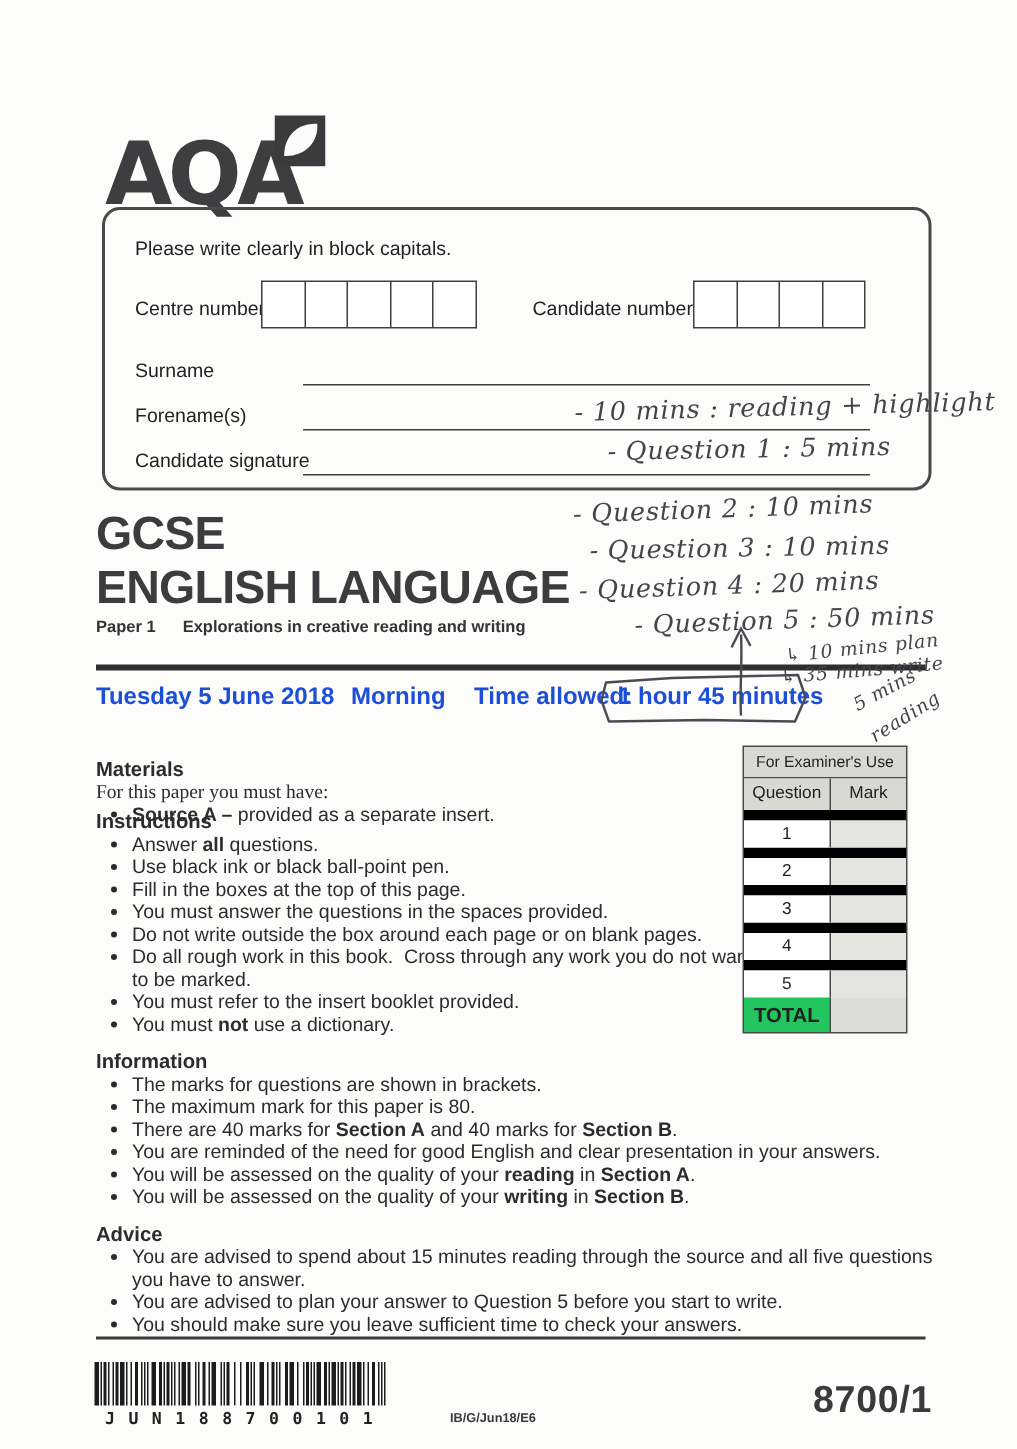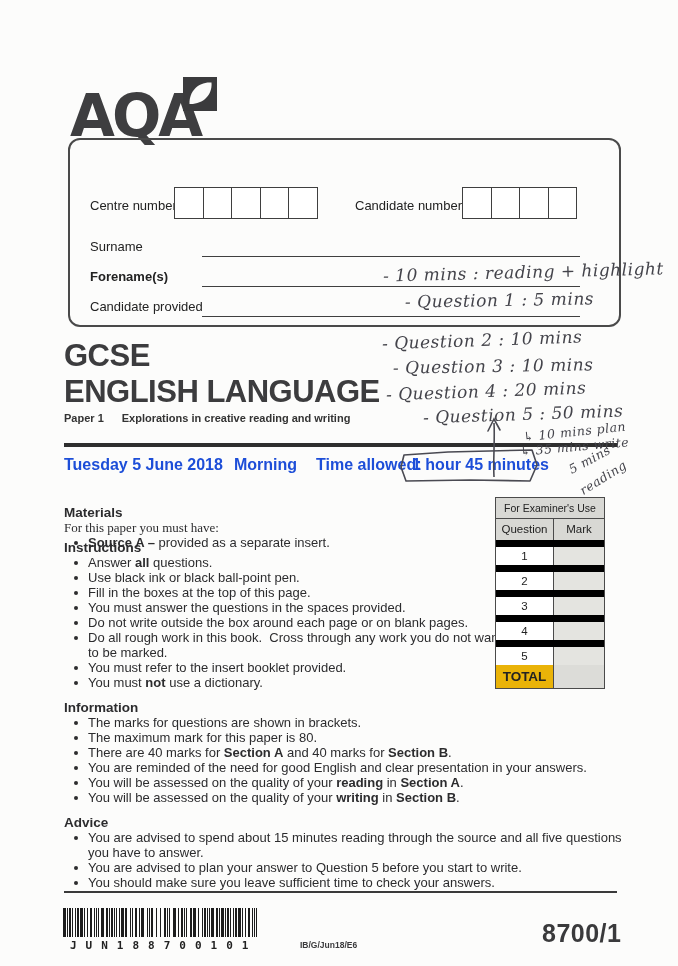--- a/index.html
+++ b/index.html
@@ -43,21 +43,21 @@
   
   .extable{left:495px;top:497px;width:108px;border:1.5px solid #4a4a4a;background:#fff;font-size:11.5px;color:#222;}
   .ex-title{height:20px;line-height:20px;text-align:center;background:#d8d8d4;font-size:10.5px;border-bottom:1px solid #4a4a4a;}
   .ex-row{display:flex;border-bottom:7px solid #000000;}
   .ex-row:last-child{border-bottom:none;}
   .ex-q{width:57px;border-right:1px solid #4a4a4a;text-align:center;}
   .ex-m{flex:1;background:#e4e4e0;}
   .ex-head .ex-q,.ex-head .ex-m{background:#d8d8d4;height:21px;line-height:21px;text-align:center;}
   .ex-body .ex-q{height:18px;line-height:18px;background:#fff;}
   .ex-body .ex-m{height:18px;line-height:18px;text-align:center;}
-  .ex-total .ex-q{height:23px;line-height:23px;font-weight:bold;font-size:13.5px;background:#eab308;}
+  .ex-total .ex-q{height:23px;line-height:23px;font-weight:bold;font-size:13.5px;background:#22c55e;}
   .ex-total .ex-m{background:#dcdcd8;}
   
   .hand{
     font-family:"DejaVu Serif","Liberation Serif",serif;
     font-style:italic;color:#44444b;letter-spacing:.5px;white-space:nowrap;
   }
   .hand-lg{font-size:17px;}
   .hand-sm{font-size:12.5px;}
   
   .barcode-bars{display:flex;align-items:stretch;height:29px;}
@@ -74,20 +74,21 @@
 
   <div class="abs" style="left:70px;top:82px;">
     <span class="logo-text">AQA</span>
   </div>
   <svg class="abs" style="left:183px;top:76px;" width="34" height="35" viewBox="0 0 34 35">
     <rect x="0" y="1" width="34" height="34" fill="#3b3b3d"></rect>
     <path d="M6.5 28 C6 15 15.5 5.5 28.5 6.5 C29.5 19 20 28.5 6.5 28 Z" fill="#fbfbfa"></path>
   </svg>
 
   <div class="fbox abs">
+    <div class="abs flabel" style="left:20px;top:18px;">Please write clearly in block capitals.</div>
 
     <div class="abs flabel" style="left:20px;top:58px;">Centre number</div>
     <div class="abs cells" style="left:104px;top:47px;">
         <div class="cell"></div>
         <div class="cell"></div>
         <div class="cell"></div>
         <div class="cell"></div>
         <div class="cell"></div>
       </div>
 
@@ -95,24 +96,24 @@
     <div class="abs cells" style="left:392px;top:47px;">
         <div class="cell"></div>
         <div class="cell"></div>
         <div class="cell"></div>
         <div class="cell"></div>
       </div>
 
     <div class="abs flabel" style="left:20px;top:99px;">Surname</div>
     <div class="abs wline" style="left:132px;top:116px;width:378px;"></div>
 
-    <div class="abs flabel" style="left:20px;top:129px;font-weight:bold;">Forename(s)</div>
+    <div class="abs flabel" style="left:20px;top:129px;">Forename(s)</div>
     <div class="abs wline" style="left:132px;top:146px;width:378px;"></div>
 
-    <div class="abs flabel" style="left:20px;top:159px;">Candidate provided</div>
+    <div class="abs flabel" style="left:20px;top:159px;">Candidate signature</div>
     <div class="abs wline" style="left:132px;top:176px;width:378px;"></div>
   </div>
 
   <div class="abs h1" style="left:64px;top:338px;">GCSE</div>
   <div class="abs h1" style="left:64px;top:374px;">ENGLISH LANGUAGE</div>
   <div class="abs paper-line" style="left:64px;top:412px;">
     <span>Paper 1</span><span style="display:inline-block;width:18px;"></span><span>Explorations in creative reading and writing</span>
   </div>
 
   <div class="abs rule-heavy" style="left:64px;top:443px;width:553px;"></div>

